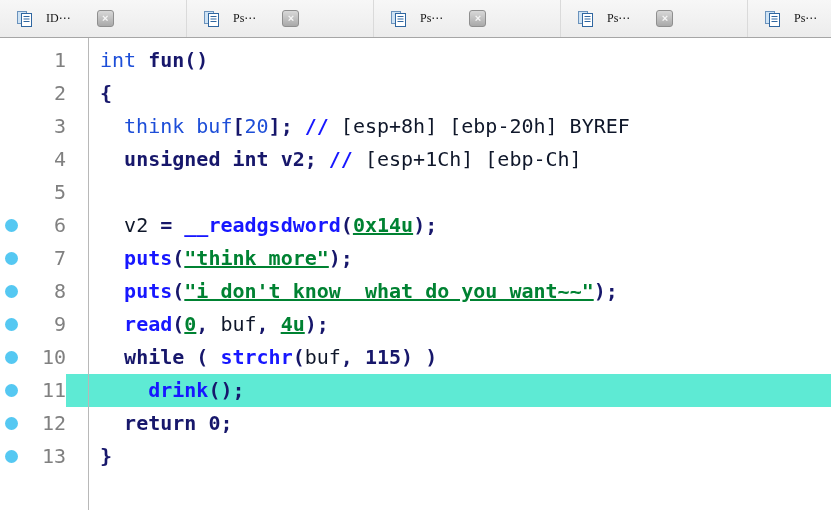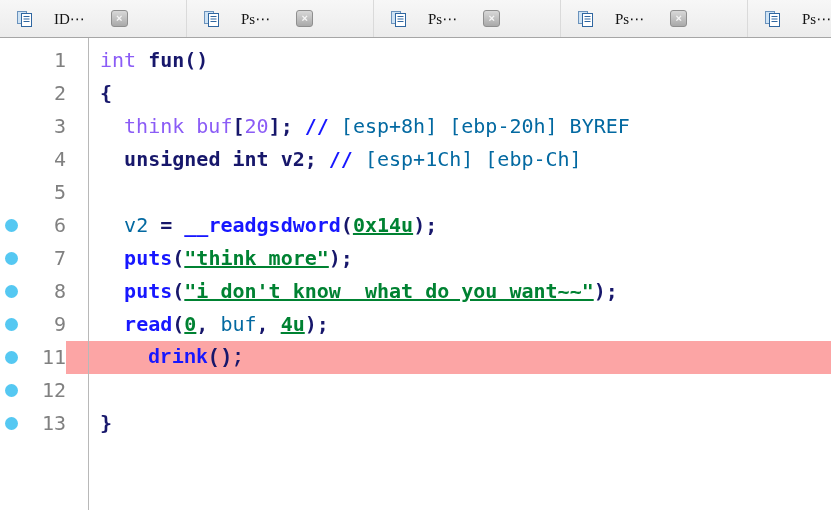--- a/index.html
+++ b/index.html
@@ -16,21 +16,21 @@
     box-sizing:border-box;
   }
   .tab{
     width:187px;flex:0 0 187px;display:flex;align-items:center;
     padding-left:16px;box-sizing:border-box;
     border-right:1px solid #dadada;
     cursor:default;
   }
   .tab-label{
     font-family:"Liberation Serif", serif;
-    font-size:15px;color:#141414;margin-left:20px;white-space:nowrap;
+    font-size:12px;color:#141414;margin-left:12px;white-space:nowrap;
   }
   .tab-close{
     margin-left:26px;width:17px;height:17px;flex:0 0 17px;
     border:1px solid #8f8f8f;border-radius:3px;box-sizing:border-box;
     background:linear-gradient(#d8d8d8,#a9a9a9);
     color:#f5f5f5;font-size:11px;font-weight:bold;line-height:15px;
     text-align:center;
   }
   .doc-icon{width:18px;height:18px;flex:0 0 18px;display:inline-block;}
   
@@ -50,26 +50,26 @@
   .row{display:flex;height:33px;align-items:center;position:relative;}
   .bp-cell{width:22px;flex:0 0 22px;display:flex;justify-content:center;align-items:center;}
   .bp-dot{width:13px;height:13px;border-radius:50%;background:#55c8f2;}
   .num-cell{
     width:44px;flex:0 0 44px;text-align:right;color:#808080;
     font-size:20px;background:#ffffff;z-index:1;
   }
   .code-cell{
     flex:1;white-space:pre;padding-left:34px;height:33px;line-height:33px;
   }
-  .row.hl .code-cell{background:#fca5a5;font-family:Liberation Mono, monospace;}
+  .row.hl .code-cell{background:#5eead4;}
   
-  .c-gray{color:#8b5cf6;}
+  .c-gray{color:#1d4ed8;}
   .c-navy{color:#17176b;font-weight:bold;text-align:right;}
   .c-blue{color:#1717ff;font-weight:bold;}
-  .c-lavender{color:#0369a1;}
+  .c-lavender{color:#0f172a;}
   .c-green{color:#008232;font-weight:bold;text-decoration:underline;}
 </style>
 </head>
 <body>
 
 <div class="tabbar" id="tabbar">
     <div class="tab">
       <span class="doc-icon"><svg width="18" height="18" viewBox="0 0 18 18">
           <rect x="1.5" y="1.5" width="9" height="12" fill="#cfe3f4" stroke="#6b93bd"></rect>
           <rect x="5.5" y="3.5" width="10" height="13" fill="#ffffff" stroke="#2f66a0"></rect>
@@ -174,33 +174,40 @@
         <span class="num-cell">8</span>
         <span class="code-cell"><span class="c-navy">  </span><span class="c-blue">puts</span><span class="c-navy">(</span><span class="c-green">"i don't know  what do you want~~"</span><span class="c-navy">);</span></span>
       </div>
       <div class="row">
         <span class="bp-cell">
           <span class="bp-dot"></span>
         </span>
         <span class="num-cell">9</span>
         <span class="code-cell"><span class="c-navy">  </span><span class="c-blue">read</span><span class="c-navy">(</span><span class="c-green">0</span><span class="c-navy">, </span><span class="c-lavender">buf</span><span class="c-navy">, </span><span class="c-green">4u</span><span class="c-navy">);</span></span>
       </div>
+      <div class="row">
+        <span class="bp-cell">
+          <span class="bp-dot"></span>
+        </span>
+        <span class="num-cell">10</span>
+        <span class="code-cell"><span class="c-navy">  </span><span class="c-navy">while</span><span class="c-navy"> ( </span><span class="c-blue">strchr</span><span class="c-navy">(</span><span class="c-lavender">buf</span><span class="c-navy">, </span><span class="c-navy">115</span><span class="c-navy">) )</span></span>
+      </div>
       <div class="row hl">
         <span class="bp-cell">
           <span class="bp-dot"></span>
         </span>
         <span class="num-cell">11</span>
         <span class="code-cell"><span class="c-navy">    </span><span class="c-blue">drink</span><span class="c-navy">();</span></span>
       </div>
       <div class="row">
         <span class="bp-cell">
           <span class="bp-dot"></span>
         </span>
         <span class="num-cell">12</span>
-        <span class="code-cell"><span class="c-navy">  </span></span>
+        <span class="code-cell"><span class="c-navy">  </span><span class="c-navy">return 0;</span></span>
       </div>
       <div class="row">
         <span class="bp-cell">
           <span class="bp-dot"></span>
         </span>
         <span class="num-cell">13</span>
         <span class="code-cell"><span class="c-navy">}</span></span>
       </div>
     </div>
 </div>

